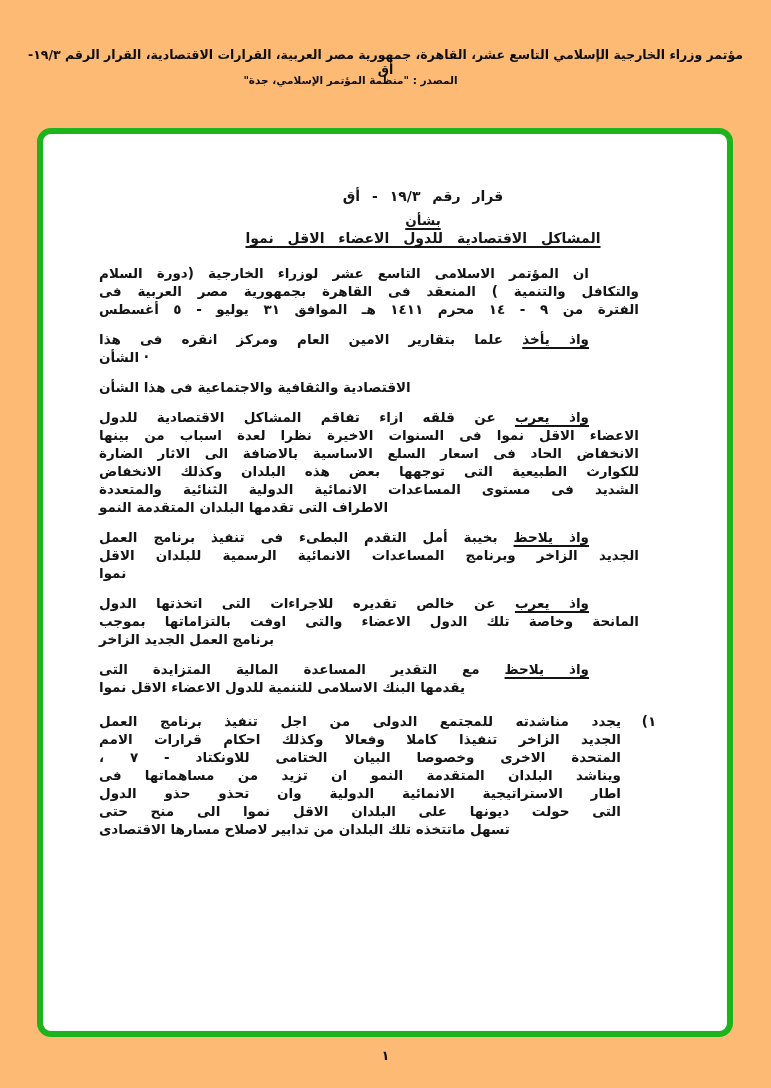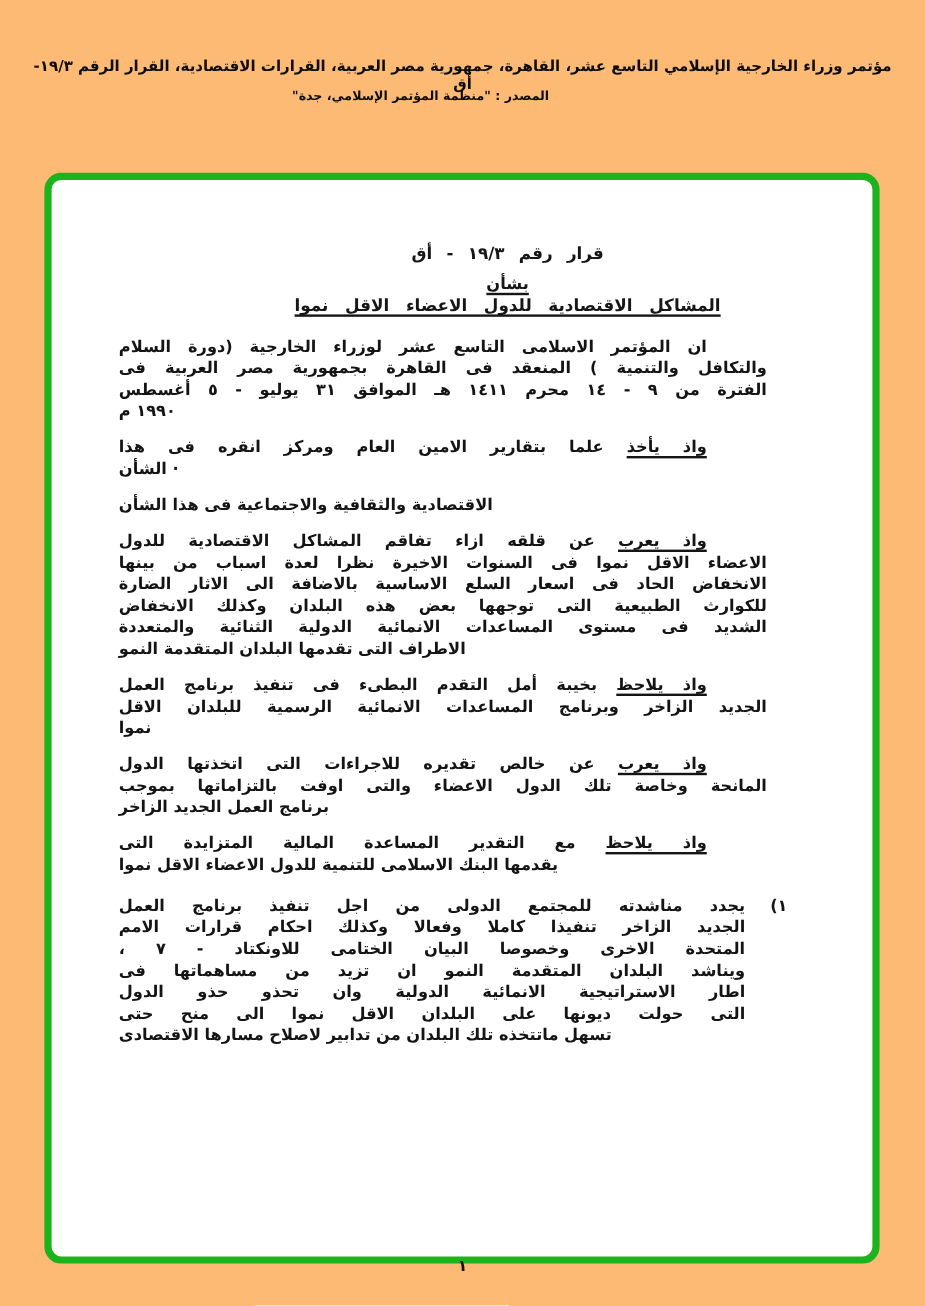--- a/index.html
+++ b/index.html
@@ -11,21 +11,21 @@
   .hdr1{
     position:absolute;top:47px;left:28px;right:28px;direction:rtl;text-align:center;
     font-size:12.5px;font-weight:bold;letter-spacing:.2px;color:#0d0d0d;
   }
   .hdr2{
     position:absolute;top:74px;left:60px;right:130px;direction:rtl;text-align:center;
     font-size:10.5px;font-weight:bold;color:#0d0d0d;
   }
   
   .frame{
-    position:absolute;left:37px;top:144px;width:696px;height:909px;box-sizing:border-box;
+    position:absolute;left:37px;top:128px;width:696px;height:909px;box-sizing:border-box;
     border:6px solid #1cb31c;border-radius:14px;background:#ffffff;
   }
   .sheet{position:absolute;inset:0;direction:rtl;}
   
   .title-block{position:absolute;top:54px;left:110px;width:540px;text-align:center;direction:rtl;}
   .t1{font-size:14px;font-weight:bold;word-spacing:7px;letter-spacing:.5px;margin-bottom:6px;}
   .t2{font-size:13.5px;font-weight:bold;display:inline-block;margin-bottom:2px;}
   .t3{font-size:14px;font-weight:bold;word-spacing:9px;letter-spacing:.3px;}
   .uline{text-decoration:underline;text-underline-offset:3px;text-decoration-thickness:1.5px;}
   
@@ -64,21 +64,20 @@
         <div><span class="t2 uline">بشأن</span></div>
         <div class="t3 uline">المشاكل الاقتصادية للدول الاعضاء الاقل نموا</div>
       </div>
 
       <div class="doc-body">
         <div>
             <div class="para">
               <div class="line indent">ان المؤتمر الاسلامى التاسع عشر لوزراء الخارجية (دورة السلام</div>
               <div class="line">والتكافل والتنمية ) المنعقد فى القاهرة بجمهورية مصر العربية فى</div>
               <div class="line">الفترة من ٩ - ١٤ محرم ١٤١١ هـ الموافق ٣١ يوليو - ٥ أغسطس</div>
-              <div class="line left">١٩٩٠ م</div>
             </div>
             <div class="para">
               <div class="line indent"><span class="u">واذ يأخذ</span> علما بتقارير الامين العام ومركز انقره فى هذا</div>
               <div class="line left">· الشأن</div>
             </div>
             <div class="para">
               <div class="line left">الاقتصادية والثقافية والاجتماعية فى هذا الشأن</div>
             </div>
             <div class="para">
               <div class="line indent"><span class="u">واذ يعرب</span> عن قلقه ازاء تفاقم المشاكل الاقتصادية للدول</div>

